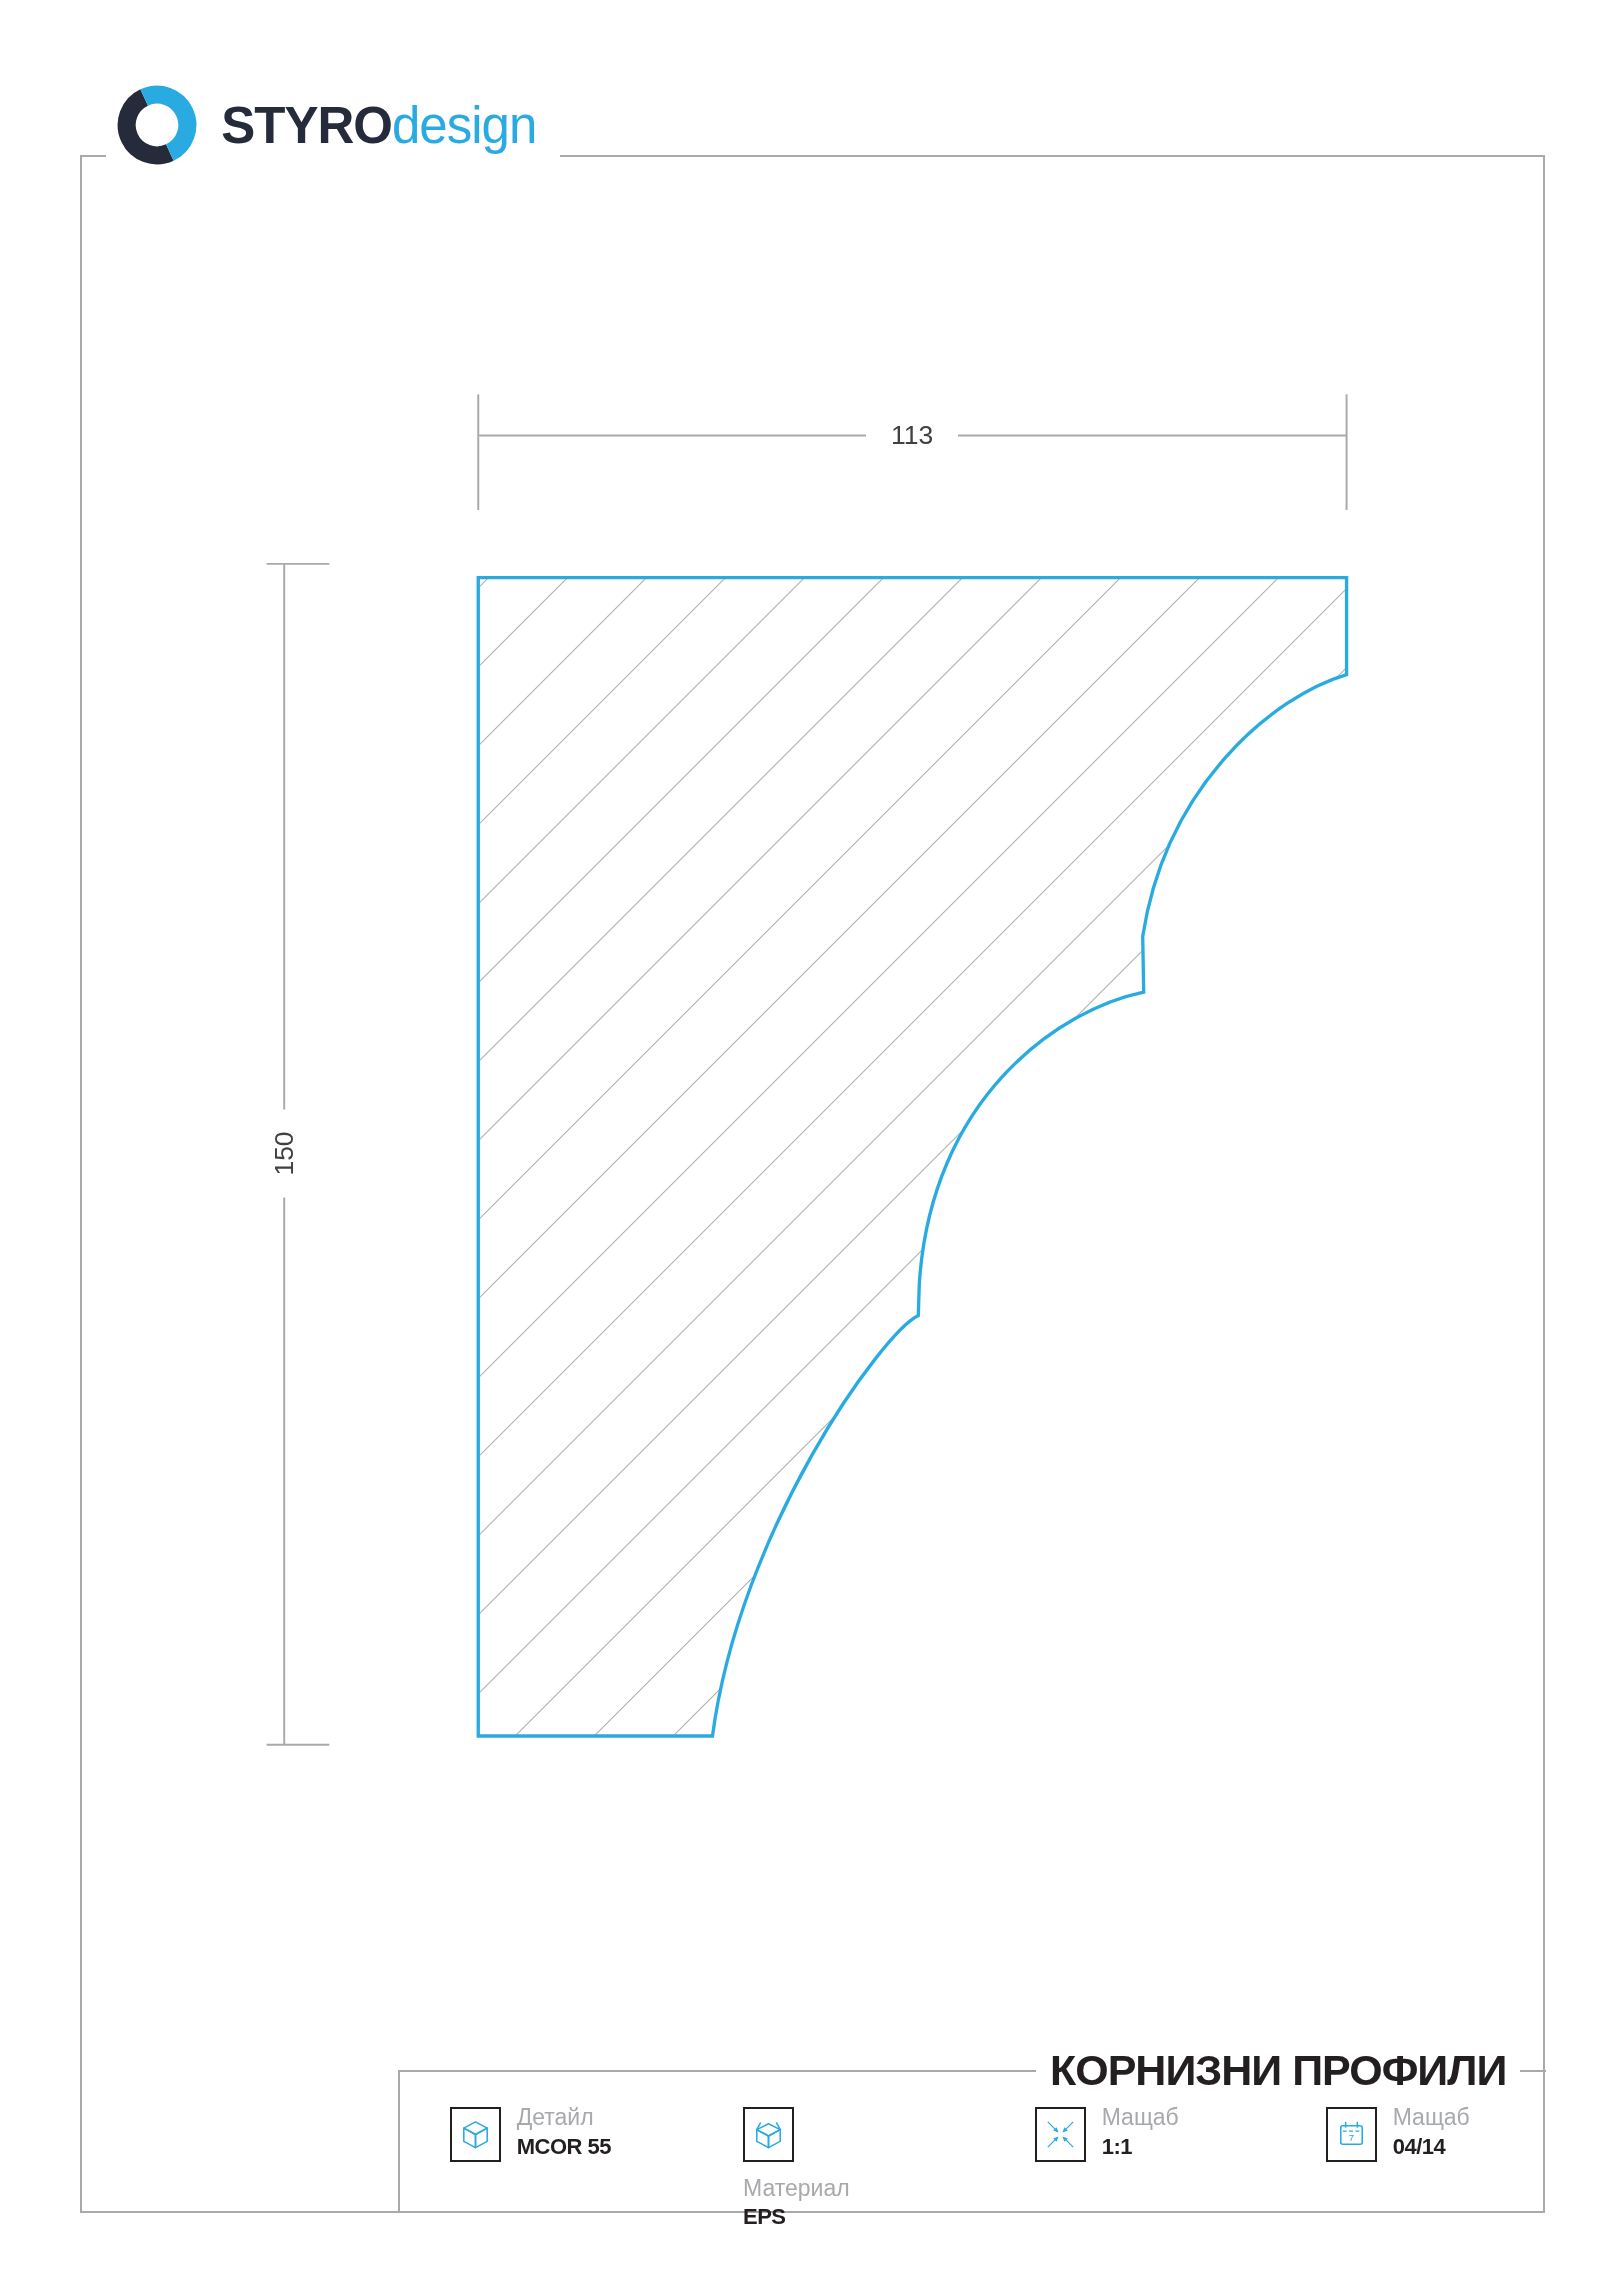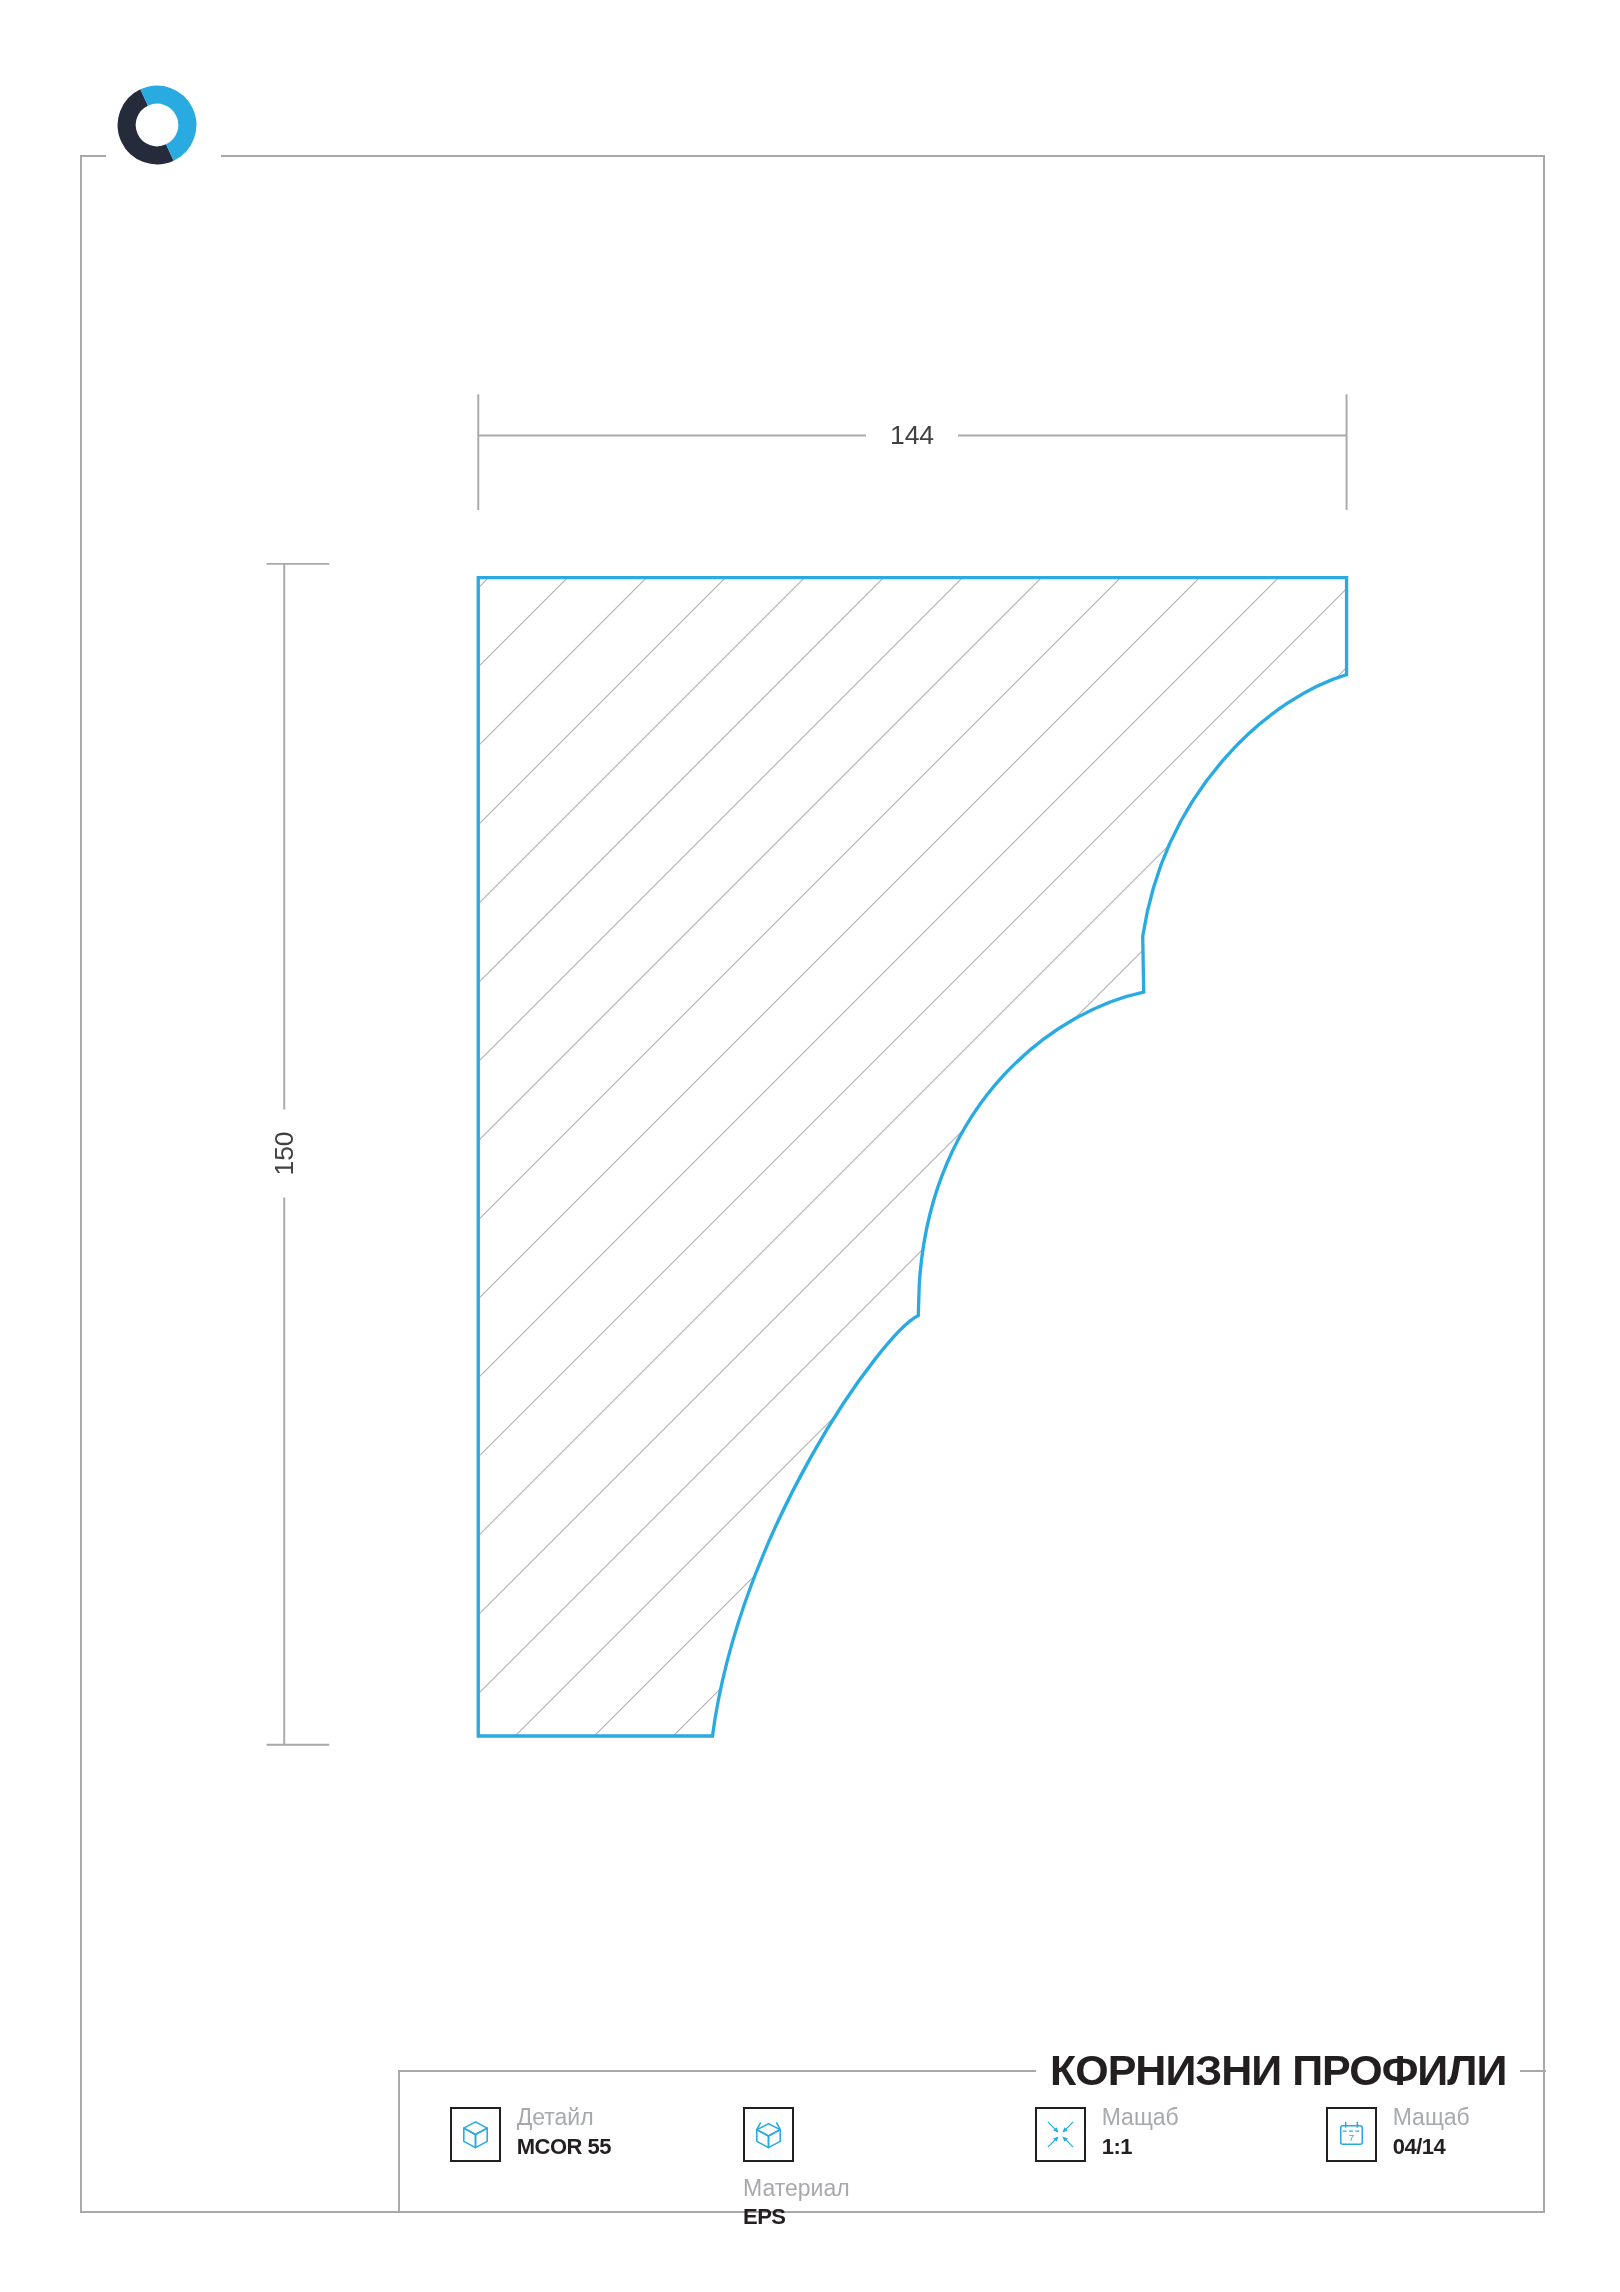--- a/index.html
+++ b/index.html
@@ -85,30 +85,31 @@
     <line x1="1374" y1="402" x2="1374" y2="520"></line>
   </g>
 
   <g stroke="#a7a9ac" stroke-width="2">
     <line x1="290" y1="575" x2="290" y2="1780"></line>
     <line x1="272" y1="575" x2="336" y2="575"></line>
     <line x1="272" y1="1780" x2="336" y2="1780"></line>
   </g>
 </svg>
 
-<div class="abs dim-label dim-w">144</div>
+<div class="abs dim-label dim-w">113</div>
 <div class="abs dim-label dim-h">150</div>
 
 <div class="abs logo">
   <svg width="82" height="96" viewBox="0 0 100 100">
     <g transform="rotate(-25 50 50)">
       <path d="M 50,13 A 37,37 0 0 0 50,87" fill="none" stroke="#262b3c" stroke-width="22"></path>
       <path d="M 50,87 A 37,37 0 0 0 50,13" fill="none" stroke="#29abe2" stroke-width="22"></path>
     </g>
   </svg>
+  <div class="brand"><span class="brand-bold">STYRO</span><span class="brand-light">design</span></div>
 </div>
 
 <div class="abs tb-top"></div>
 <div class="abs tb-left"></div>
 <div class="abs tb-title">КОРНИЗНИ ПРОФИЛИ</div>
 
 <div class="abs field f1">
   <div class="icon-box">
     <svg width="39" height="39" viewBox="0 0 40 40" fill="none" stroke="#29abe2" stroke-width="1.6" stroke-linejoin="round">
       <path d="M20,7 L32,13.5 L20,20 L8,13.5 Z"></path>

